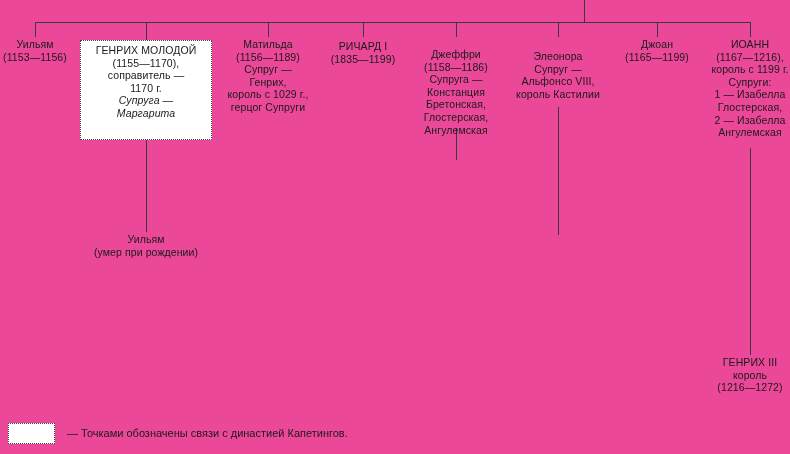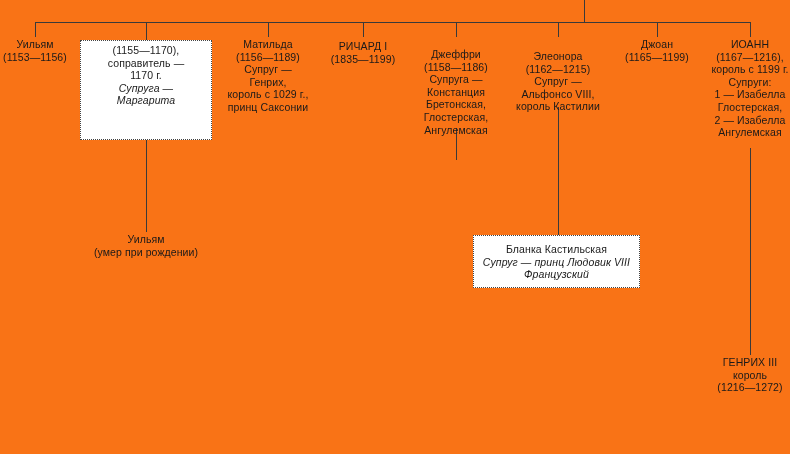--- a/index.html
+++ b/index.html
@@ -5,21 +5,21 @@
 <style>
   html, body {
     margin: 0;
     padding: 0;
     background: #ffffff;
   }
   #stage {
     position: relative;
     width: 790px;
     height: 454px;
-    background: #f97316;
+    background: #ec4899;
     font-family: "Liberation Sans", sans-serif;
     color: #1a1a1a;
     overflow: hidden;
   }
 
   
   .hline {
     position: absolute;
     background: #3a3a3a;
     height: 1px;
@@ -97,55 +97,55 @@
   <div class="vline" style="left:558px; top:107px; height:128px;"></div>
   <div class="vline" style="left:750px; top:148px; height:207px;"></div>
 
   <div class="person" style="left:-10px; top:38px; width:90px;">
     <span class="ln">Уильям</span>
     <span class="ln">(1153—1156)</span>
   </div>
 
   <div class="dotbox" style="left:80px; top:40px; width:132px; height:100px;">
     <div class="person" style="width:130px; padding-top:3px;">
+      <span class="ln">ГЕНРИХ МОЛОДОЙ</span>
       <span class="ln">(1155—1170),</span>
       <span class="ln">соправитель —</span>
       <span class="ln">1170 г.</span>
       <span class="ln ital">Супруга —</span>
       <span class="ln ital">Маргарита</span>
     </div>
   </div>
 
   <div class="person" style="left:213px; top:38px; width:110px;">
     <span class="ln">Матильда</span>
     <span class="ln">(1156—1189)</span>
     <span class="ln">Супруг —</span>
     <span class="ln">Генрих,</span>
     <span class="ln">король с 1029 г.,</span>
-    <span class="ln">принц Саксонии</span>
+    <span class="ln">герцог Супруги</span>
   </div>
 
   <div class="person" style="left:313px; top:40px; width:100px;">
     <span class="ln">РИЧАРД I</span>
     <span class="ln">(1835—1199)</span>
   </div>
 
   <div class="person" style="left:404px; top:48px; width:104px;">
     <span class="ln">Джеффри</span>
     <span class="ln">(1158—1186)</span>
     <span class="ln">Супруга —</span>
     <span class="ln">Констанция</span>
     <span class="ln">Бретонская,</span>
     <span class="ln">Глостерская,</span>
     <span class="ln">Ангулемская</span>
   </div>
 
   <div class="person" style="left:500px; top:50px; width:116px;">
     <span class="ln">Элеонора</span>
-    <span class="ln">(1162—1215)</span>
     <span class="ln">Супруг —</span>
     <span class="ln">Альфонсо VIII,</span>
     <span class="ln">король Кастилии</span>
   </div>
 
   <div class="person" style="left:610px; top:38px; width:94px;">
     <span class="ln">Джоан</span>
     <span class="ln">(1165—1199)</span>
   </div>
 
@@ -159,28 +159,25 @@
     <span class="ln">2 — Изабелла</span>
     <span class="ln">Ангулемская</span>
   </div>
 
 
   <div class="person" style="left:66px; top:233px; width:160px;">
     <span class="ln">Уильям</span>
     <span class="ln">(умер при рождении)</span>
   </div>
 
-  <div class="dotbox" style="left:473px; top:235px; width:167px; height:53px;">
-    <div class="person" style="width:165px; padding-top:7px;">
-      <span class="ln">Бланка Кастильская</span>
-      <span class="ln ital">Супруг — принц Людовик VIII</span>
-      <span class="ln ital">Французский</span>
-    </div>
-  </div>
 
   <div class="person" style="left:692px; top:356px; width:116px;">
     <span class="ln">ГЕНРИХ III</span>
     <span class="ln">король</span>
     <span class="ln">(1216—1272)</span>
   </div>
 
+  <div id="legend" style="left:8px; top:423px;">
+    <div id="legend-swatch"></div>
+    <div id="legend-text">— Точками обозначены связи с династией Капетингов.</div>
+  </div>
 
 </div>
 
 </body></html>

